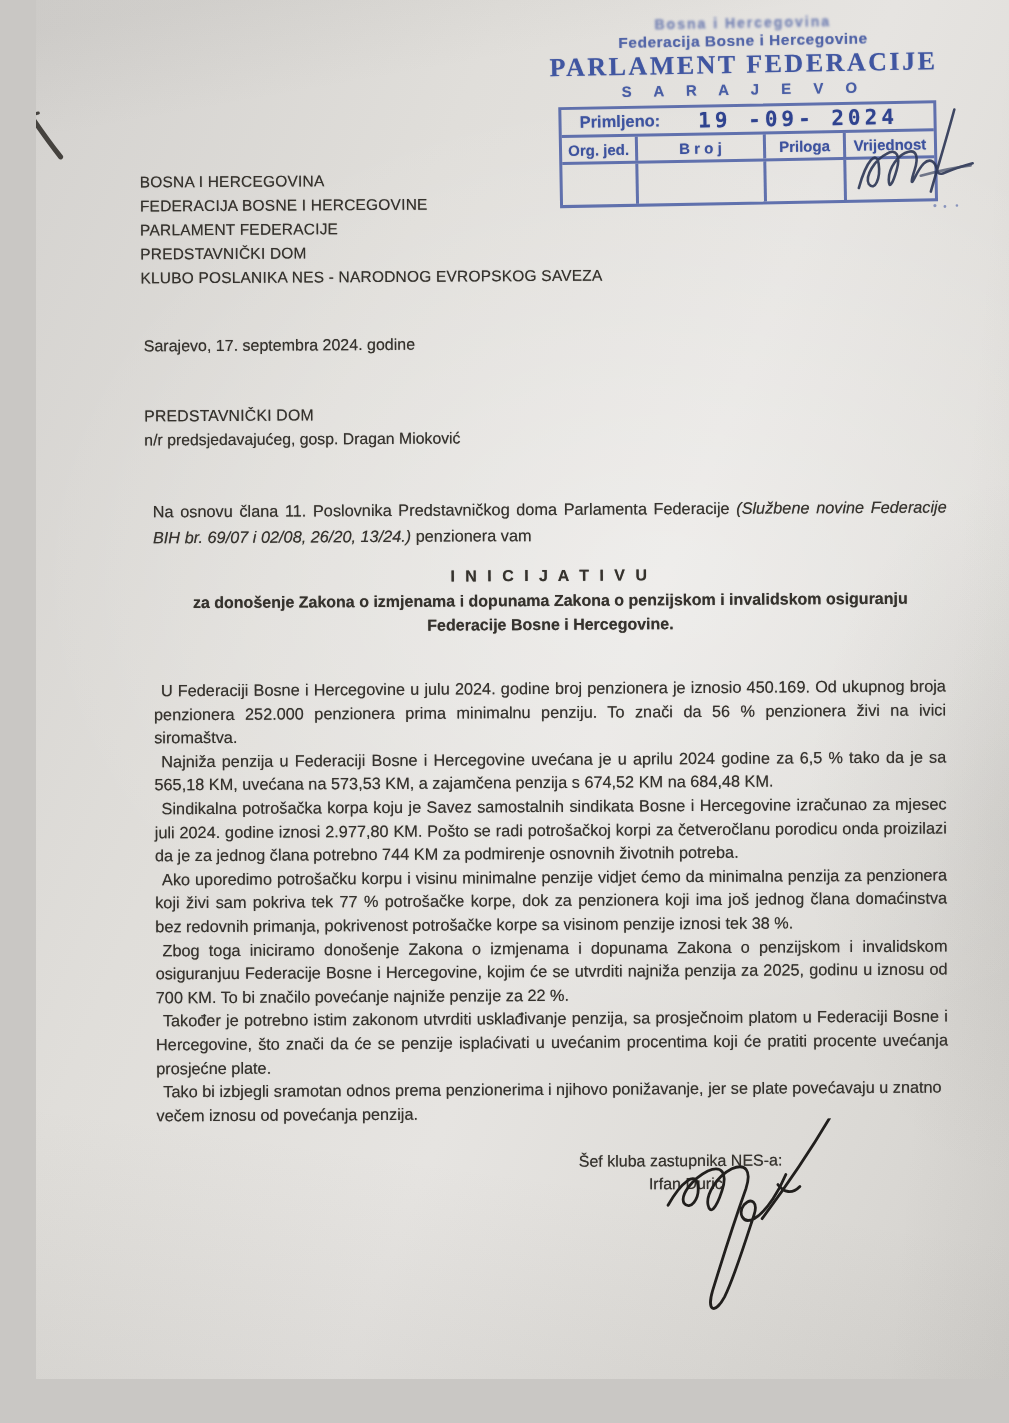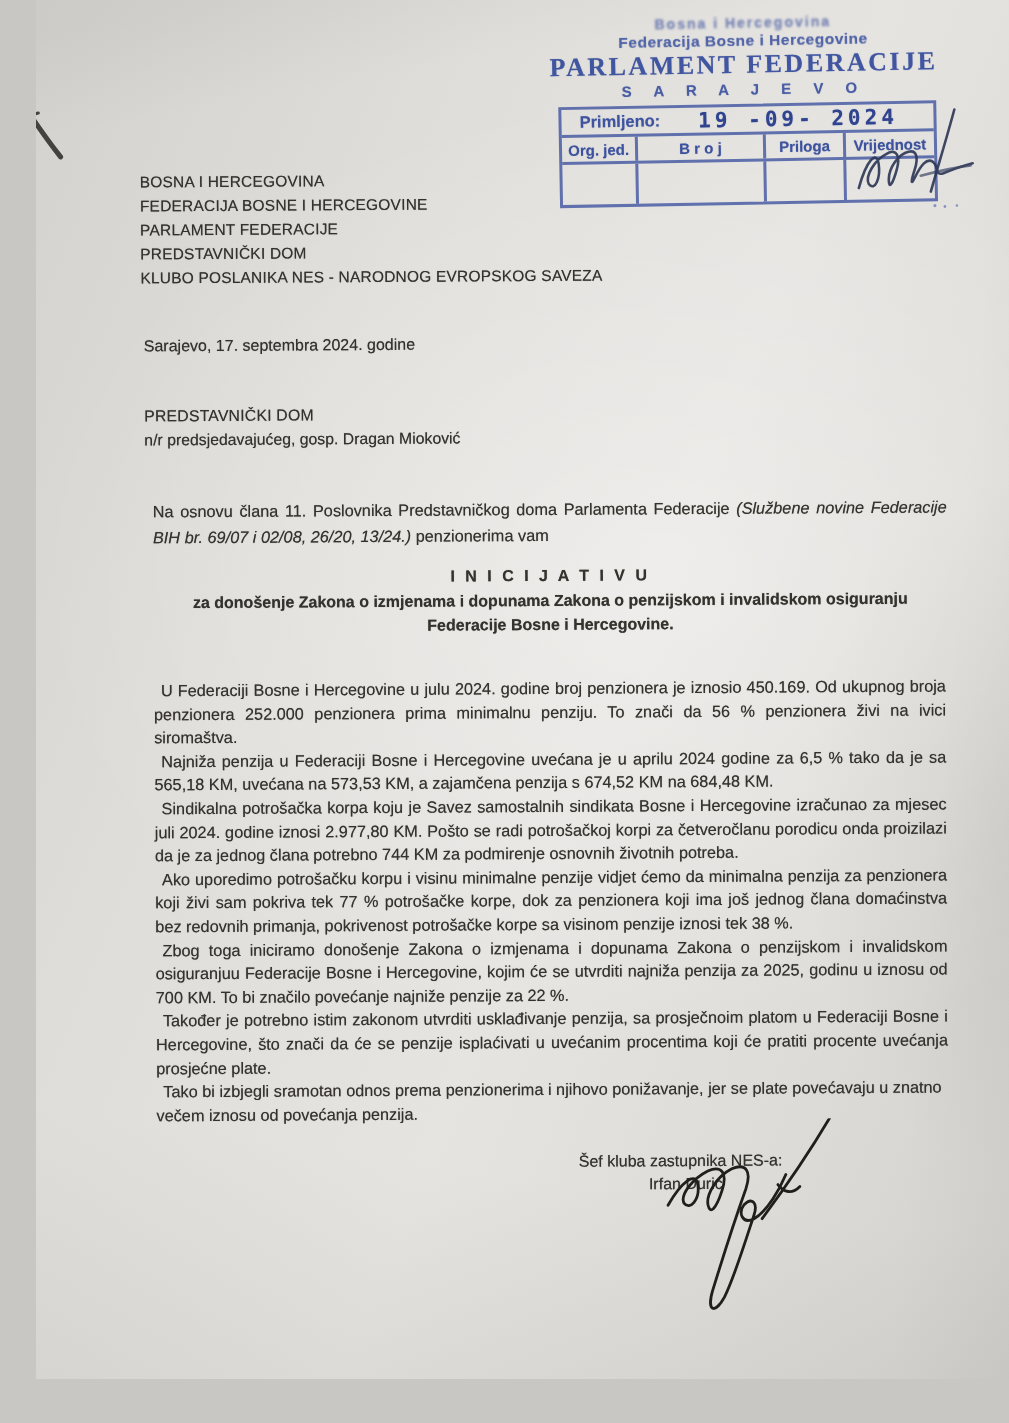--- a/index.html
+++ b/index.html
@@ -134,21 +134,21 @@
       <div>KLUBO POSLANIKA NES - NARODNOG EVROPSKOG SAVEZA</div>
     </div>
 
     <div class="dateline">Sarajevo, 17. septembra 2024. godine</div>
 
     <div class="addressee">
       <div class="a1">PREDSTAVNIČKI DOM</div>
       <div>n/r predsjedavajućeg, gosp. Dragan Mioković</div>
     </div>
 
-    <p class="intro"><span>Na osnovu člana 11. Poslovnika Predstavničkog doma Parlamenta Federacije </span><em>(Službene novine Federacije BIH br. 69/07 i 02/08, 26/20, 13/24.)</em><span> penzionerima vam</span></p>
+    <p class="intro"><span>Na osnovu člana 11. Poslovnika Predstavničkog doma Parlamenta Federacije </span><em>(Službene novine Federacije BIH br. 69/07 i 02/08, 26/20, 13/24.)</em><span> penzionera vam</span></p>
 
     <div class="heading">
       <div class="h-title">I N I C I J A T I V U</div>
       <div class="h-sub">za donošenje Zakona o izmjenama i dopunama Zakona o penzijskom i invalidskom osiguranju</div>
       <div class="h-sub">Federacije Bosne i Hercegovine.</div>
     </div>
 
     <div class="bodytext">
       <p>U Federaciji Bosne i Hercegovine u julu 2024. godine broj penzionera je iznosio 450.169. Od ukupnog broja penzionera 252.000 penzionera prima minimalnu penziju. To znači da 56 % penzionera živi na ivici siromaštva.</p>
       <p>Najniža penzija u Federaciji Bosne i Hercegovine uvećana je u aprilu 2024 godine za 6,5 % tako da je sa 565,18 KM, uvećana na 573,53 KM, a zajamčena penzija s 674,52 KM na 684,48 KM.</p>

